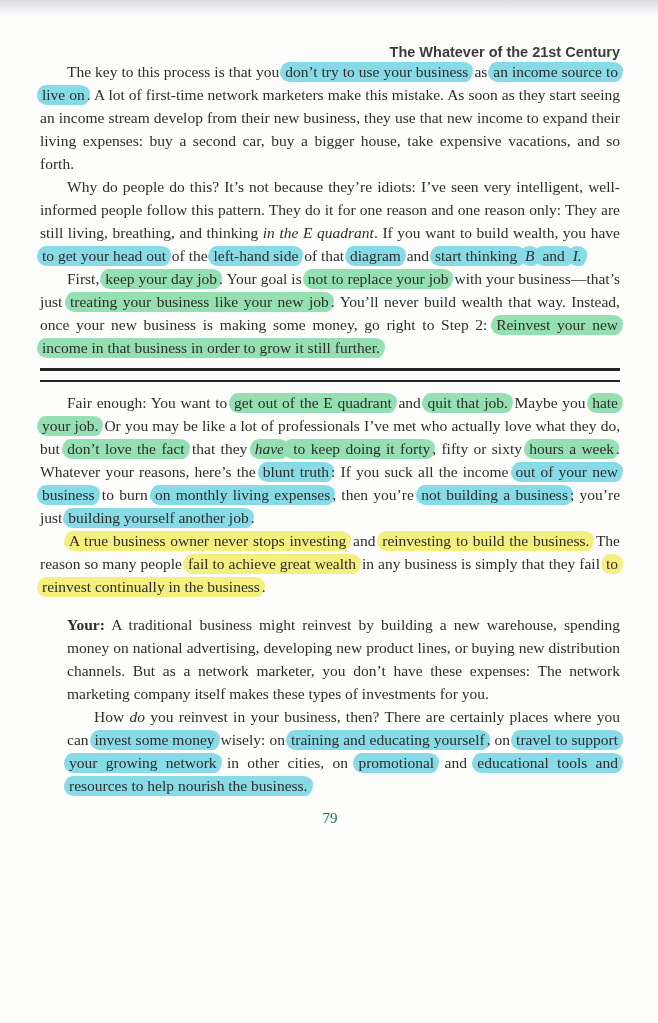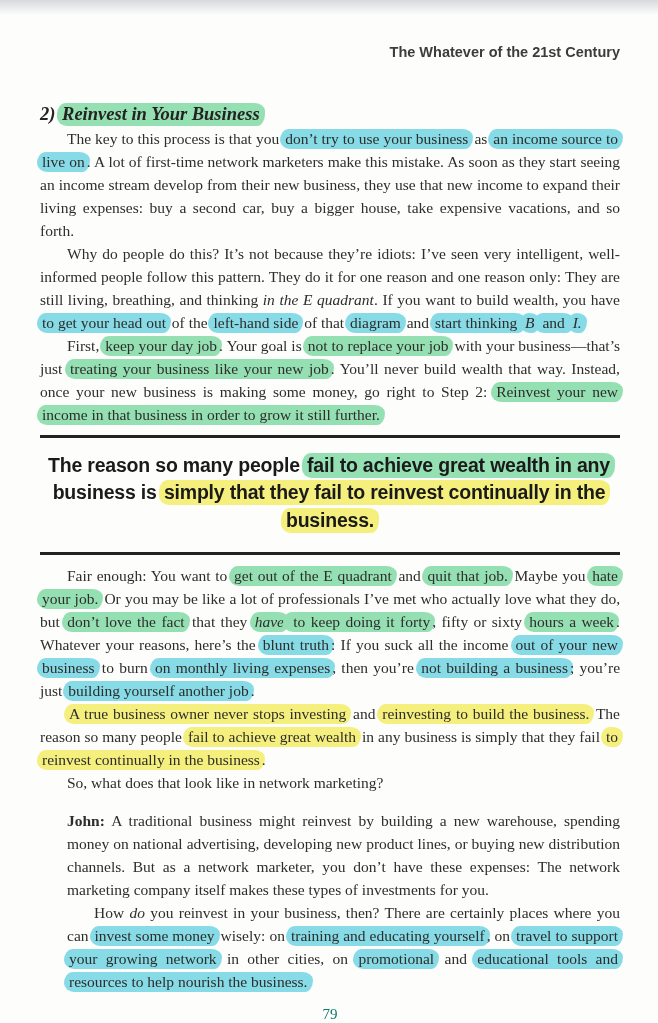--- a/index.html
+++ b/index.html
@@ -57,30 +57,27 @@
   }
 </style>
 </head>
 <body>
 
 <div class="scan-shadow"></div>
 
 <div class="page">
   <div class="running-header">The Whatever of the 21st Century</div>
 
-  <h2 class="section-heading"><span>2) </span><span class="hl hl-green">Reinvest in Your Business</span></h2>
 
   <main class="body-text">
       <p class="indent "><span>The key to this process is that you </span><span class="hl hl-cyan">don’t try to use your business</span><span> as </span><span class="hl hl-cyan">an income source to live on</span><span>. A lot of first-time network marketers make this mistake. As soon as they start seeing an income stream develop from their new business, they use that new income to expand their living expenses: buy a second car, buy a bigger house, take expensive vacations, and so forth.</span></p>
       <p class="indent "><span>Why do people do this? It’s not because they’re idiots: I’ve seen very intelligent, well-informed people follow this pattern. They do it for one reason and one reason only: They are still living, breathing, and thinking </span><span class="it">in the E quadrant</span><span>. If you want to build wealth, you have </span><span class="hl hl-cyan">to get your head out</span><span> of the </span><span class="hl hl-cyan">left-hand side</span><span> of that </span><span class="hl hl-cyan">diagram</span><span> and </span><span class="hl hl-cyan">start thinking </span><span class="hl hl-cyan it">B</span><span class="hl hl-cyan"> and </span><span class="hl hl-cyan it">I.</span></p>
       <p class="indent "><span>First, </span><span class="hl hl-green">keep your day job</span><span>. Your goal is </span><span class="hl hl-green">not to replace your job</span><span> with your business—that’s just </span><span class="hl hl-green">treating your business like your new job</span><span>. You’ll never build wealth that way. Instead, once your new business is making some money, go right to Step 2: </span><span class="hl hl-green">Reinvest your new income in that business in order to grow it still further.</span></p>
       <div class="rule"></div>
-      <div class="callout"><span>The reason so many people </span><span class="hl hl-green">fail to achieve great wealth in any</span><span> business is </span><span class="hl hl-yellow">simply that they fail to reinvest continually in the business.</span></div>
       <div class="rule"></div>
       <p class="indent "><span>Fair enough: You want to </span><span class="hl hl-green">get out of the E quadrant</span><span> and </span><span class="hl hl-green">quit that job.</span><span> Maybe you </span><span class="hl hl-green">hate your job.</span><span> Or you may be like a lot of professionals I’ve met who actually love what they do, but </span><span class="hl hl-green">don’t love the fact</span><span> that they </span><span class="hl hl-green it">have</span><span class="hl hl-green"> to keep doing it forty</span><span>, fifty or sixty </span><span class="hl hl-green">hours a week</span><span>. Whatever your reasons, here’s the </span><span class="hl hl-cyan">blunt truth</span><span>: If you suck all the income </span><span class="hl hl-cyan">out of your new business</span><span> to burn </span><span class="hl hl-cyan">on monthly living expenses</span><span>, then you’re </span><span class="hl hl-cyan">not building a business</span><span>; you’re just </span><span class="hl hl-cyan">building yourself another job</span><span>.</span></p>
       <p class="indent "><span class="hl hl-yellow">A true business owner never stops investing</span><span> and </span><span class="hl hl-yellow">reinvesting to build the business.</span><span> The reason so many people </span><span class="hl hl-yellow">fail to achieve great wealth</span><span> in any business is simply that they fail </span><span class="hl hl-yellow">to reinvest continually in the business</span><span>.</span></p>
-      <p class="indent "><span>So, what does that look like in network marketing?</span></p>
-      <p class="dialogue gap-before"><span class="b">John:</span><span> A traditional business might reinvest by building a new warehouse, spending money on national advertising, developing new product lines, or buying new distribution channels. But as a network marketer, you don’t have these expenses: The network marketing company itself makes these types of investments for you.</span></p>
+      <p class="dialogue gap-before"><span class="b">Your:</span><span> A traditional business might reinvest by building a new warehouse, spending money on national advertising, developing new product lines, or buying new distribution channels. But as a network marketer, you don’t have these expenses: The network marketing company itself makes these types of investments for you.</span></p>
       <p class="indent dialogue "><span>How </span><span class="it">do</span><span> you reinvest in your business, then? There are certainly places where you can </span><span class="hl hl-cyan">invest some money</span><span> wisely: on </span><span class="hl hl-cyan">training and educating yourself</span><span>, on </span><span class="hl hl-cyan">travel to support your growing network</span><span> in other cities, on </span><span class="hl hl-cyan">promotional</span><span> and </span><span class="hl hl-cyan">educational tools and resources to help nourish the business.</span></p>
     </main>
 
   <div class="page-number">79</div>
 </div>
 
 </body></html>

